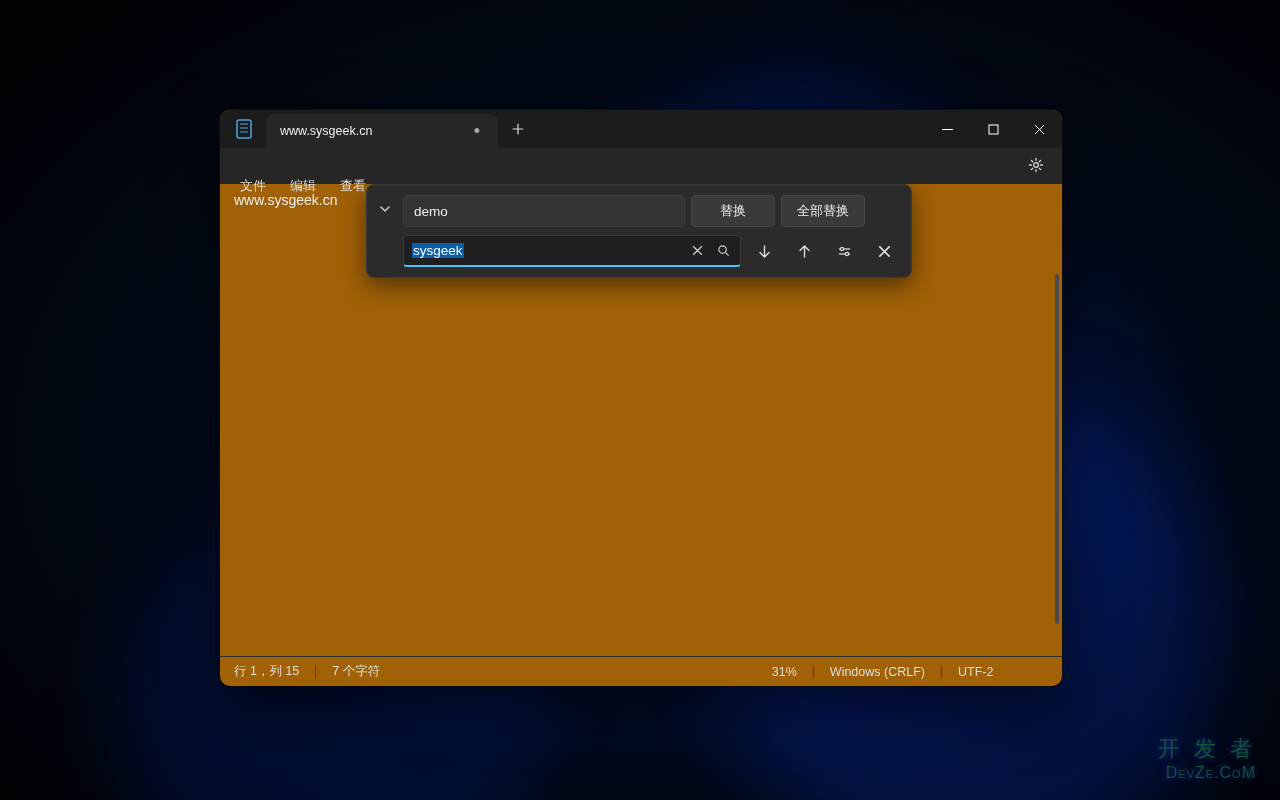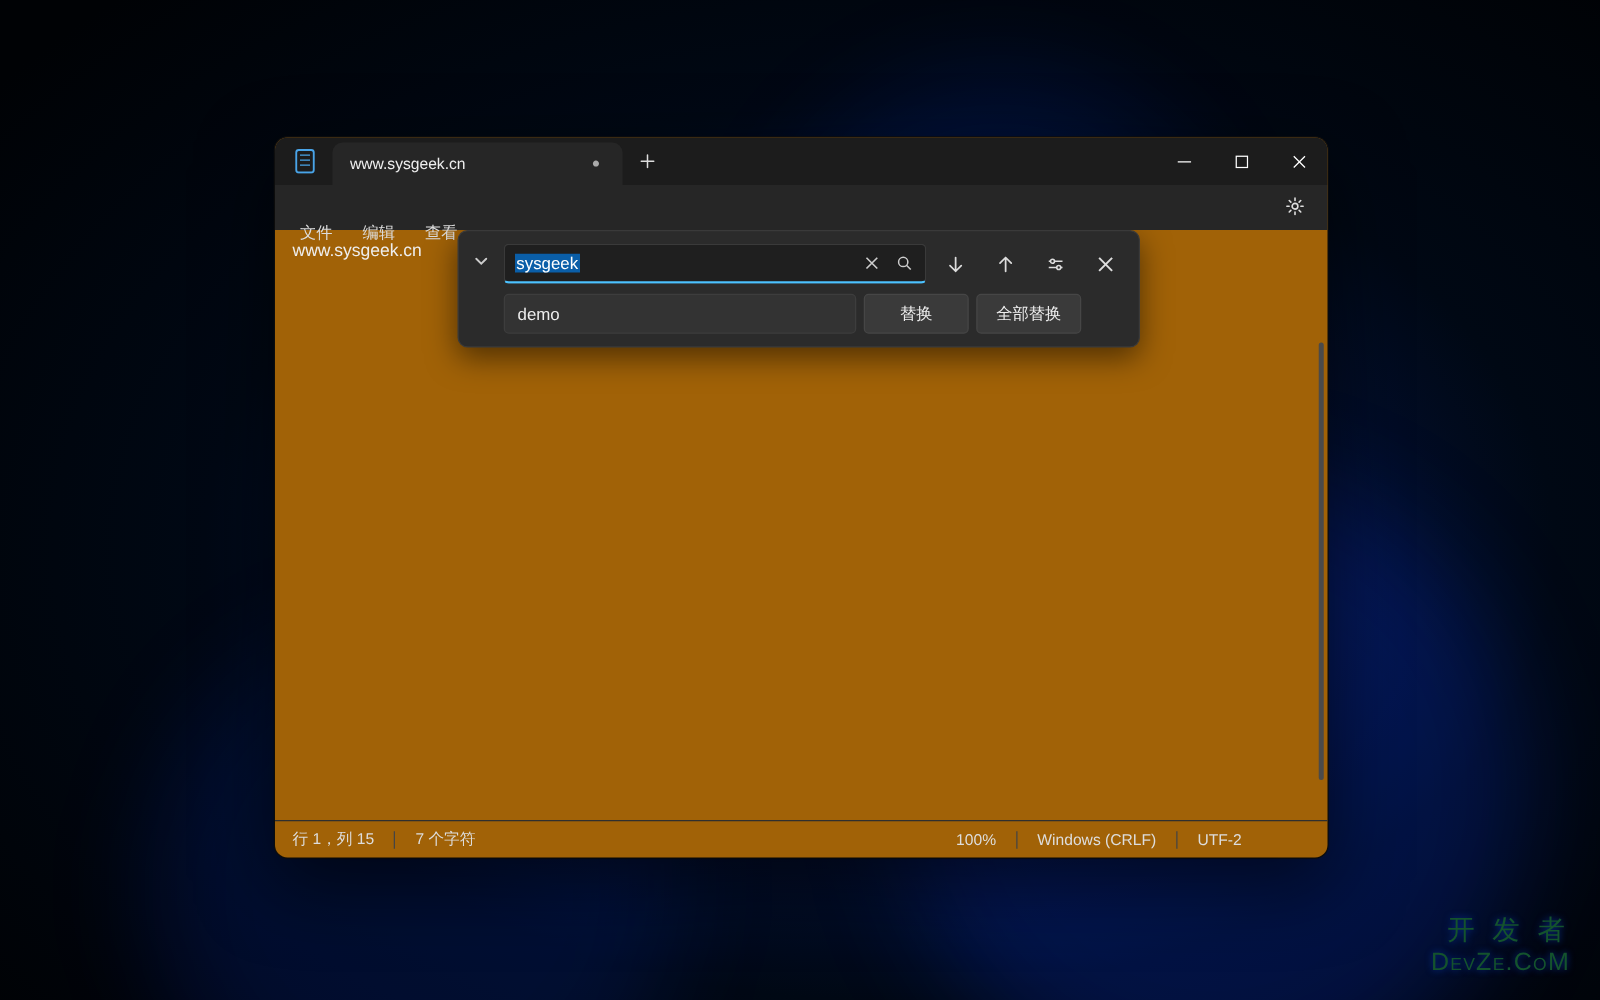--- a/index.html
+++ b/index.html
@@ -134,21 +134,21 @@
   .sb-divider { width:1px; height:14px; background:#444; }
   .sb-spacer { flex: 1; }
 
   .watermark {
     position: absolute; right: 24px; bottom: 18px;
     color: #14532d; text-align: right;
     font-family: "Arial", sans-serif;
     text-shadow: 0 0 6px #1050ff88;
   }
   .wm-line1 { font-size: 22px; letter-spacing: 4px; }
-  .wm-line2 { font-size: 20px; letter-spacing: 1px; font-variant: small-caps; }
+  .wm-line2 { font-size: 16px; letter-spacing: 1px; font-variant: small-caps; }
 </style>
 </head>
 <body>
 
 <div class="bloom b1"></div>
 <div class="bloom b2"></div>
 <div class="bloom b3"></div>
 
 <div class="window">
 
@@ -205,20 +205,27 @@
     <span>www.sysgeek.cn</span>
     <div class="scrollbar"></div>
 
     <div class="find-panel">
       <div class="expand-toggle">
         <svg viewBox="0 0 12 12">
             <path d="M2 4l4 4 4-4" fill="none" stroke="#ccc" stroke-width="1.5" stroke-linecap="round"></path>
           </svg>
       </div>
       <div class="find-body">
+        <div class="find-row">
+          <div class="replace-box">
+            <span>demo</span>
+          </div>
+          <div class="action-btn" style="flex:0 0 84px;">替换</div>
+          <div class="action-btn" style="flex:0 0 84px;">全部替换</div>
+        </div>
         <div class="find-row">
           <div class="search-box focused">
             <span class="search-text"><span class="search-hl">sysgeek</span></span>
             <div class="inbox-btn">
               <svg viewBox="0 0 12 12">
                   <path d="M2 2l8 8M10 2l-8 8" stroke="#ccc" stroke-width="1.2"></path>
                 </svg>
             </div>
             <div class="inbox-btn">
               <svg viewBox="0 0 14 14">
@@ -244,37 +251,30 @@
                 <circle cx="5" cy="5" r="1.6" fill="#2b2b2b" stroke="#ddd" stroke-width="1.3"></circle>
                 <circle cx="10" cy="10" r="1.6" fill="#2b2b2b" stroke="#ddd" stroke-width="1.3"></circle>
               </svg>
           </div>
           <div class="panel-icon">
             <svg viewBox="0 0 13 13">
                 <path d="M2 2l9 9M11 2l-9 9" stroke="#ddd" stroke-width="1.4"></path>
               </svg>
           </div>
         </div>
-        <div class="find-row">
-          <div class="replace-box">
-            <span>demo</span>
-          </div>
-          <div class="action-btn" style="flex:0 0 84px;">替换</div>
-          <div class="action-btn" style="flex:0 0 84px;">全部替换</div>
-        </div>
       </div>
     </div>
   </div>
 
   <div class="statusbar">
     <span>行 1，列 15</span>
     <span class="sb-divider"></span>
     <span>7 个字符</span>
     <span class="sb-spacer"></span>
-    <span>100%</span>
+    <span>31%</span>
     <span class="sb-divider"></span>
     <span>Windows (CRLF)</span>
     <span class="sb-divider"></span>
     <span style="min-width:90px">UTF-2</span>
   </div>
 
 </div>
 
 <div class="watermark">
   <div class="wm-line1">开 发 者</div>

